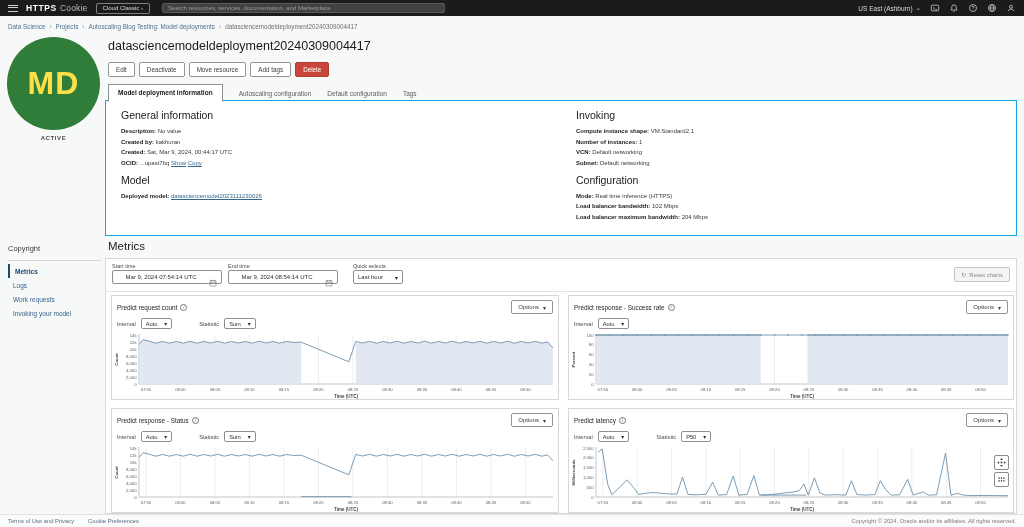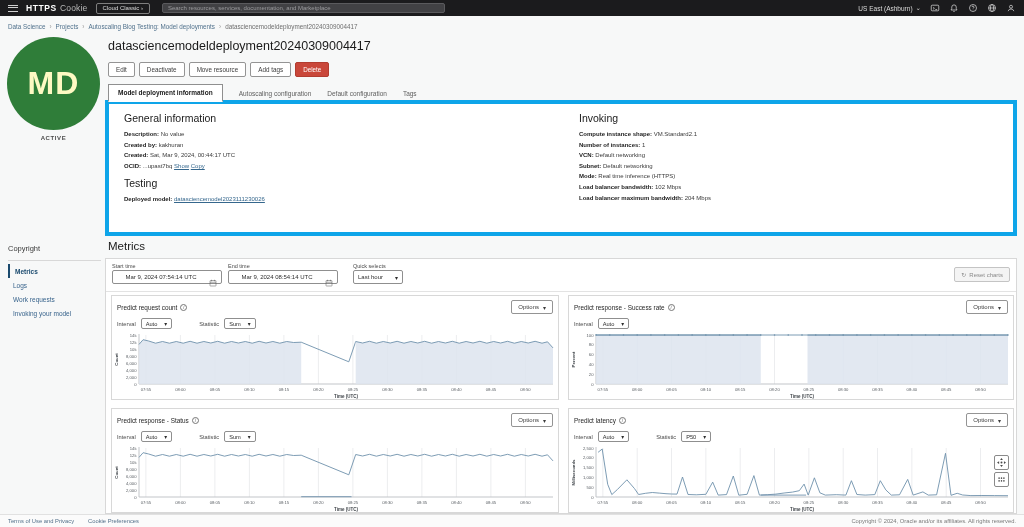--- a/index.html
+++ b/index.html
@@ -20,32 +20,32 @@
   .tb-ic{width:10px;height:10px;display:flex;align-items:center;justify-content:center;cursor:pointer;}
   .tb-ic svg{width:10px;height:10px;stroke:#d6d6d6;fill:none;stroke-width:1.2;}
 
   
   .breadcrumb{position:absolute;top:23px;left:8px;display:flex;gap:4px;font-size:6.3px;align-items:center;}
   .breadcrumb .bc{color:#50718c;cursor:pointer;}
   .breadcrumb .bc.current{color:#6e6e6e;cursor:default;}
   .breadcrumb .sep{color:#9a9a9a;}
 
   
-  .avatar{position:absolute;left:7px;top:37px;width:93px;height:93px;border-radius:50%;background:#2f7d39;color:#fef9c3;display:flex;align-items:center;justify-content:center;font-size:32px;font-weight:bold;letter-spacing:1px;}
+  .avatar{position:absolute;left:7px;top:37px;width:93px;height:93px;border-radius:50%;background:#2f7d39;color:#fde047;display:flex;align-items:center;justify-content:center;font-size:32px;font-weight:bold;letter-spacing:1px;}
   .status{position:absolute;left:0;top:135px;width:107px;text-align:center;font-size:6px;font-weight:bold;letter-spacing:.6px;color:#4c4c4c;}
   .page-title{position:absolute;left:108px;top:39px;font-size:12.5px;color:#1a1a1a;}
   .actions{position:absolute;left:108px;top:62px;display:flex;gap:4px;}
   .btn{font-size:6.3px;padding:3px 7px;border:1px solid #949494;background:#fff;color:#3c3c3c;border-radius:2px;cursor:pointer;white-space:nowrap;}
   .btn.danger{background:#c9473a;border-color:#b23c30;color:#fff;}
   .tabs{position:absolute;left:108px;top:84px;display:flex;align-items:flex-end;gap:16px;font-size:6.5px;color:#5e5e5e;}
   .tab{padding:4px 0 5px;cursor:pointer;}
   .tab.active{border:1px solid #8f8f8f;border-bottom:1px solid #fff;background:#fff;padding:4px 9px 5px;font-weight:bold;color:#1a1a1a;position:relative;z-index:2;}
 
   
-  .details-panel{position:absolute;left:105px;top:100px;width:912px;height:136px;background:#fff;border:4px solid #0ea5e9;}
+  .details-panel{position:absolute;left:105px;top:100px;width:912px;height:136px;background:#fff;border:1px solid #0ea5e9;}
   .col{position:absolute;top:8px;}
   .col.left{left:15px;width:430px;}
   .col.right{left:470px;width:420px;}
   .sec-h{font-size:10.5px;font-weight:400;color:#1a1a1a;margin:0 0 7px;}
   .sec-h.mt{margin-top:8px;}
   .field{font-size:6px;color:#3a3a3a;margin:0 0 4.6px;}
   .field b{color:#1d1d1d;}
   .lnk{color:#35678d;text-decoration:underline;cursor:pointer;}
 
   
@@ -168,29 +168,30 @@
     <span class="tab">Tags</span>
   </div>
 
   <section class="details-panel">
     <div class="col left">
       <h2 class="sec-h">General information</h2>
       <p class="field"><b>Description:</b> <span>No value</span></p>
       <p class="field"><b>Created by:</b> <span>kakhuran</span></p>
       <p class="field"><b>Created:</b> <span>Sat, Mar 9, 2024, 00:44:17 UTC</span></p>
       <p class="field"><b>OCID:</b> <span>...upast7bq</span> <span class="lnk">Show</span> <span class="lnk">Copy</span></p>
-      <h2 class="sec-h mt">Testing</h2>
+      <h2 class="sec-h mt">Model</h2>
       <p class="field"><b>Deployed model:</b> <span class="lnk">datasciencemodel2023111230026</span></p>
     </div>
     <div class="col right">
       <h2 class="sec-h">Invoking</h2>
       <p class="field"><b>Compute instance shape:</b> <span>VM.Standard2.1</span></p>
       <p class="field"><b>Number of instances:</b> <span>1</span></p>
       <p class="field"><b>VCN:</b> <span>Default networking</span></p>
       <p class="field"><b>Subnet:</b> <span>Default networking</span></p>
+      <h2 class="sec-h mt">Configuration</h2>
       <p class="field"><b>Mode:</b> <span>Real time inference (HTTPS)</span></p>
       <p class="field"><b>Load balancer bandwidth:</b> <span>102 Mbps</span></p>
       <p class="field"><b>Load balancer maximum bandwidth:</b> <span>204 Mbps</span></p>
     </div>
   </section>
 
   <aside class="resources">
     <h3 class="res-h" style="font-weight:normal;">Copyright</h3>
     <div class="res-div"></div>
     <ul class="res-list">

